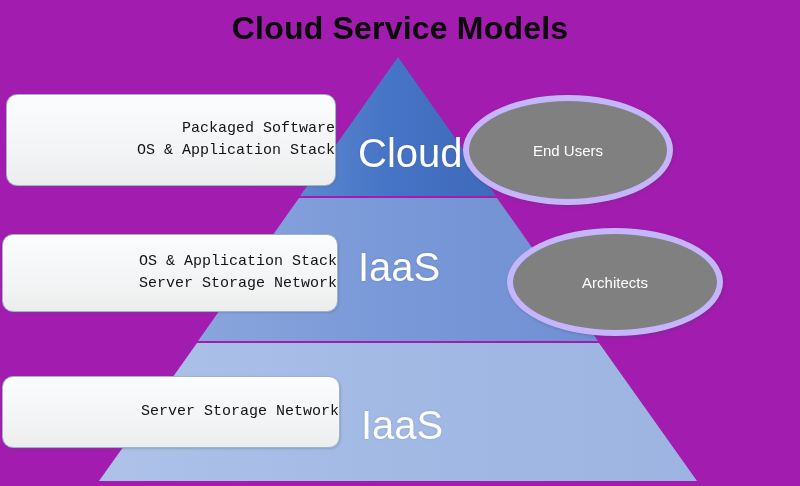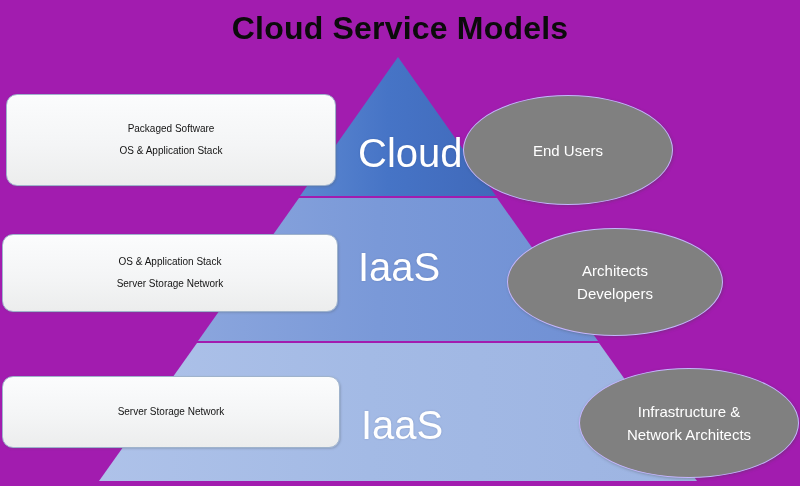--- a/index.html
+++ b/index.html
@@ -59,39 +59,40 @@
   .info-box {
     position: absolute;
     box-sizing: border-box;
     border: 1px solid #9fb3cc;
     border-radius: 11px;
     background: linear-gradient(180deg, #fbfcfd 0%, #f4f5f6 55%, #eceded 100%);
     box-shadow: 1px 1px 2px rgba(90,100,115,0.30);
     display: flex;
     align-items: center;
     justify-content: center;
-    text-align: center;
+    text-align: right;
     color: #141414;
-    font-size: 10px;
+    font-size: 15px;
     line-height: 22px;
+    font-family: Liberation Mono, monospace;
   }
   .info-box .lines { width: 100%; }
   .info-box .lines div { white-space: nowrap; }
 
   #box-saas { left: 6px;  top: 94px;  width: 330px; height: 92px; }
   #box-paas { left: 2px;  top: 234px; width: 336px; height: 78px; }
   #box-iaas { left: 2px;  top: 376px; width: 338px; height: 72px; }
 
   
   .audience {
     position: absolute;
     box-sizing: border-box;
     border-radius: 50%;
     background: #808080;
-    border: 1px solid #c4b5fd;
+    border: 6px solid #c4b5fd;
     box-shadow: 1px 1px 3px rgba(70,70,70,0.35);
     display: flex;
     align-items: center;
     justify-content: center;
     text-align: center;
     color: #ffffff;
     font-size: 15px;
     line-height: 23px;
   }
   .audience .lines { width: 100%; }
@@ -160,24 +161,17 @@
 
   <div class="audience" id="aud-saas">
     <div class="lines">
       <div>End Users</div>
     </div>
   </div>
 
   <div class="audience" id="aud-paas">
     <div class="lines">
       <div>Architects</div>
-      <div>Developers</div>
     </div>
   </div>
 
-  <div class="audience" id="aud-iaas">
-    <div class="lines">
-      <div>Infrastructure &amp;</div>
-      <div>Network Architects</div>
-    </div>
-  </div>
 
 </div>
 
 </body></html>

